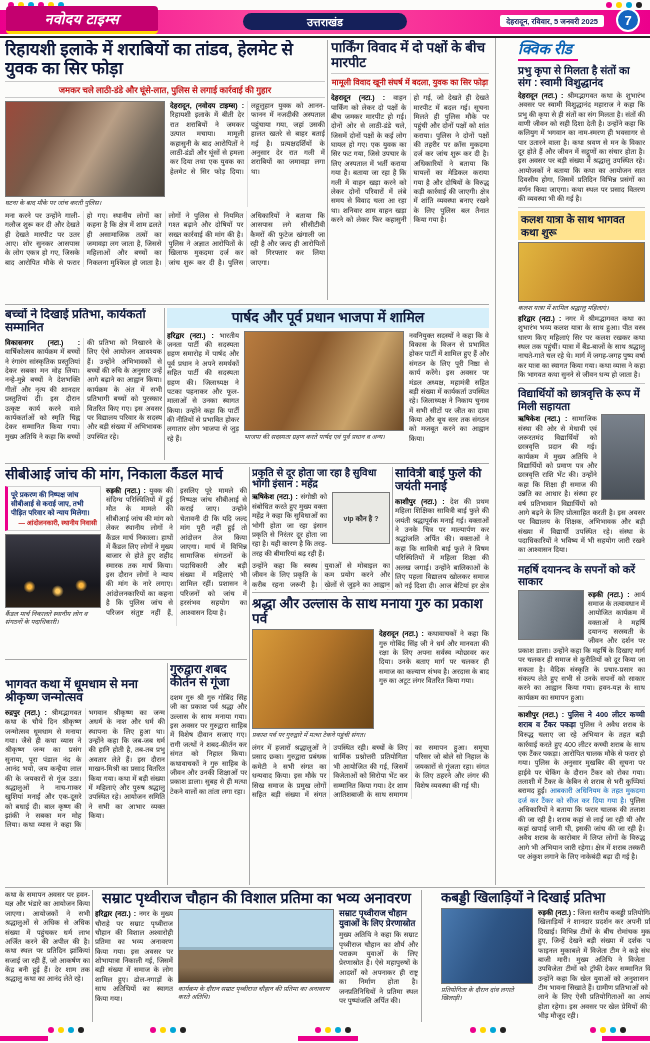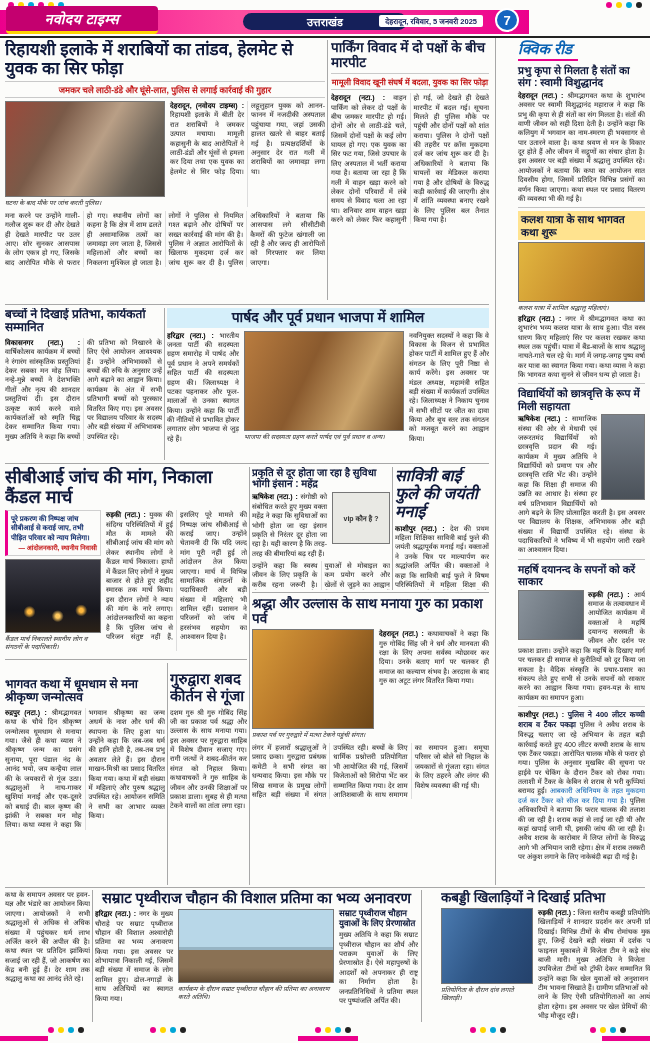--- a/index.html
+++ b/index.html
@@ -1,21 +1,21 @@
 <!DOCTYPE html>
 <html><head>
 <meta charset="utf-8">
 <style>
   * { margin:0; padding:0; box-sizing:border-box; }
   html,body { background:#e9e9e9; }
   .page { position:relative; width:650px; height:1043px; margin:0 auto; background:#fcfcfa;
           font-family:"Liberation Sans","DejaVu Sans",sans-serif; color:#1c1c1c; overflow:hidden; }
 
   
-  .masthead { position:absolute; left:0; top:10px; width:529px; height:24px;
+  .masthead { position:absolute; left:0; top:10px; width:650px; height:24px;
               background:linear-gradient(90deg,#ec008c,#ff4fa0 45%,#ec008c);padding-left:40px; }
   .mast-logo { position:absolute; left:6px; top:-4px; width:152px; height:28px; background:#c4006f;
                border-radius:4px; border-bottom:3px solid #ffd400; display:flex; align-items:center; justify-content:center; }
   .logo-text { color:#fff; font-weight:bold; font-style:italic; font-size:14px; letter-spacing:.5px; }
   .mast-region { position:absolute; left:243px; top:3px; width:164px; height:17px; background:#15205a;
                  border-radius:9px; color:#fff; font-size:11px; font-weight:bold; display:flex; align-items:center; justify-content:center; }
   .mast-date { position:absolute; right:46px; top:5px; background:#fff; color:#15205a; font-size:7.5px;
                font-weight:bold; padding:1px 6px; border-radius:2px; }
   .mast-page { position:absolute; right:10px; top:-2px; width:24px; height:24px; background:#1565c0;
                border:2px solid #fff; border-radius:50%; color:#fff; font-size:13px; font-weight:bold;
@@ -167,21 +167,21 @@
       <p class="body" style="width:72px;flex:none;"><span class="byline">हरिद्वार (नटा.) :</span> <span>भारतीय जनता पार्टी की सदस्यता ग्रहण समारोह में पार्षद और पूर्व प्रधान ने अपने समर्थकों सहित पार्टी की सदस्यता ग्रहण की। जिलाध्यक्ष ने पटका पहनाकर और फूल-मालाओं से उनका स्वागत किया। उन्होंने कहा कि पार्टी की नीतियों से प्रभावित होकर लगातार लोग भाजपा से जुड़ रहे हैं।</span></p>
       <figure style="width:160px;flex:none;">
         <div class="photo ph-e" style="height:100px;"></div>
         <figcaption class="cap">भाजपा की सदस्यता ग्रहण करते पार्षद एवं पूर्व प्रधान व अन्य।</figcaption>
       </figure>
       <p class="body" style="flex:1;">नवनियुक्त सदस्यों ने कहा कि वे विकास के विजन से प्रभावित होकर पार्टी में शामिल हुए हैं और संगठन के लिए पूरी निष्ठा से कार्य करेंगे। इस अवसर पर मंडल अध्यक्ष, महामंत्री सहित बड़ी संख्या में कार्यकर्ता उपस्थित रहे। जिलाध्यक्ष ने निकाय चुनाव में सभी सीटों पर जीत का दावा किया और बूथ स्तर तक संगठन को मजबूत करने का आह्वान किया।</p>
     </div>
   </section>
 
   <section class="art" style="left:5px;top:467px;width:242px;height:190px;">
-    <div class="hl" style="font-size:18px;">सीबीआई जांच की मांग, निकाला कैंडल मार्च</div>
+    <div class="hl" style="font-size:14px;">सीबीआई जांच की मांग, निकाला कैंडल मार्च</div>
     <div class="row">
       <div style="width:96px;flex:none;">
         <div class="qbox">
           <span>पूरे प्रकरण की निष्पक्ष जांच सीबीआई से कराई जाए, तभी पीड़ित परिवार को न्याय मिलेगा।</span>
           <span class="qattr">— आंदोलनकारी, स्थानीय निवासी</span>
         </div>
         <figure style="margin-top:3px;">
           <div class="photo ph-f" style="height:74px;"></div>
           <figcaption class="cap">कैंडल मार्च निकालते स्थानीय लोग व संगठनों के पदाधिकारी।</figcaption>
         </figure>
@@ -195,38 +195,38 @@
     <div class="row">
       <p class="body" style="flex:1;"><span class="byline">ऋषिकेश (नटा.) :</span> <span>संगोष्ठी को संबोधित करते हुए मुख्य वक्ता महेंद्र ने कहा कि सुविधाओं का भोगी होता जा रहा इंसान प्रकृति से निरंतर दूर होता जा रहा है। यही कारण है कि तरह-तरह की बीमारियां बढ़ रही हैं।</span></p>
       <div class="photo ph-g" style="width:58px;height:52px;flex:none;">
         <span style="font-size:7px;font-weight:bold;color:#333;">vip कौन है ?</span>
       </div>
     </div>
     <p class="body c2" style="margin-top:3px;">उन्होंने कहा कि स्वस्थ जीवन के लिए प्रकृति के करीब रहना जरूरी है। योग, प्राणायाम और संतुलित दिनचर्या अपनाकर ही निरोगी रहा जा सकता है। उन्होंने युवाओं से मोबाइल का कम प्रयोग करने और खेलों से जुड़ने का आह्वान किया। कार्यक्रम में विद्यार्थियों ने भी अपने विचार रखे।</p>
   </section>
 
   <section class="art" style="left:395px;top:467px;width:94px;height:123px;">
-    <div class="hl" style="font-size:16px;font-style:italic;">सावित्री बाई फुले की जयंती मनाई</div>
+    <div class="hl" style="font-size:12px;">सावित्री बाई फुले की जयंती मनाई</div>
     <p class="body" style="margin-top:3px;"><span class="byline">काशीपुर (नटा.) :</span> <span>देश की प्रथम महिला शिक्षिका सावित्री बाई फुले की जयंती श्रद्धापूर्वक मनाई गई। वक्ताओं ने उनके चित्र पर माल्यार्पण कर श्रद्धांजलि अर्पित की। वक्ताओं ने कहा कि सावित्री बाई फुले ने विषम परिस्थितियों में महिला शिक्षा की अलख जगाई। उन्होंने बालिकाओं के लिए पहला विद्यालय खोलकर समाज को नई दिशा दी। आज बेटियां हर क्षेत्र में आगे बढ़ रही हैं तो इसका श्रेय उन्हीं को जाता है। इस अवसर पर मेधावी छात्राओं को सम्मानित किया गया। कार्यक्रम में बड़ी संख्या में महिलाएं उपस्थित रहीं।</span></p>
   </section>
 
   <section class="art" style="left:252px;top:596px;width:237px;height:289px;">
     <div class="hl" style="font-size:13.5px;">श्रद्धा और उल्लास के साथ मनाया गुरु का प्रकाश पर्व</div>
     <div class="row">
       <figure style="width:122px;flex:none;">
         <div class="photo ph-j" style="height:100px;"></div>
         <figcaption class="cap">प्रकाश पर्व पर गुरुद्वारे में मत्था टेकने पहुंची संगत।</figcaption>
       </figure>
       <p class="body" style="flex:1;"><span class="byline">देहरादून (नटा.) :</span> <span>कथावाचकों ने कहा कि गुरु गोबिंद सिंह जी ने धर्म और मानवता की रक्षा के लिए अपना सर्वस्व न्योछावर कर दिया। उनके बताए मार्ग पर चलकर ही समाज का कल्याण संभव है। अरदास के बाद गुरु का अटूट लंगर वितरित किया गया।</span></p>
     </div>
     <p class="body c3" style="margin-top:4px;">लंगर में हजारों श्रद्धालुओं ने प्रसाद छका। गुरुद्वारा प्रबंधक कमेटी ने सभी संगत का धन्यवाद किया। इस मौके पर सिख समाज के प्रमुख लोगों सहित बड़ी संख्या में संगत उपस्थित रही। बच्चों के लिए धार्मिक प्रश्नोत्तरी प्रतियोगिता भी आयोजित की गई, जिसमें विजेताओं को सिरोपा भेंट कर सम्मानित किया गया। देर शाम आतिशबाजी के साथ समागम का समापन हुआ। समूचा परिसर जो बोले सो निहाल के जयकारों से गूंजता रहा। संगत के लिए ठहरने और लंगर की विशेष व्यवस्था की गई थी।</p>
   </section>
 
   <section class="art" style="left:170px;top:663px;width:77px;height:222px;">
-    <div class="hl" style="font-size:15px;margin-top:8px;">गुरुद्वारा शबद कीर्तन से गूंजा</div>
+    <div class="hl" style="font-size:12px;">गुरुद्वारा शबद कीर्तन से गूंजा</div>
     <p class="body" style="margin-top:3px;">दशम गुरु श्री गुरु गोबिंद सिंह जी का प्रकाश पर्व श्रद्धा और उल्लास के साथ मनाया गया। इस अवसर पर गुरुद्वारा साहिब में विशेष दीवान सजाए गए। रागी जत्थों ने शबद-कीर्तन कर संगत को निहाल किया। कथावाचकों ने गुरु साहिब के जीवन और उनकी शिक्षाओं पर प्रकाश डाला। सुबह से ही मत्था टेकने वालों का तांता लगा रहा।</p>
   </section>
 
   <section class="art" style="left:5px;top:663px;width:160px;height:222px;">
     <div class="hl" style="font-size:12px;margin-top:15px;">भागवत कथा में धूमधाम से मना श्रीकृष्ण जन्मोत्सव</div>
     <p class="body c2" style="margin-top:3px;"><span class="byline">रुद्रपुर (नटा.) :</span> <span>श्रीमद्भागवत कथा के चौथे दिन श्रीकृष्ण जन्मोत्सव धूमधाम से मनाया गया। जैसे ही कथा व्यास ने श्रीकृष्ण जन्म का प्रसंग सुनाया, पूरा पंडाल नंद के आनंद भयो, जय कन्हैया लाल की के जयकारों से गूंज उठा। श्रद्धालुओं ने नाच-गाकर खुशियां मनाईं और एक-दूसरे को बधाई दी। बाल कृष्ण की झांकी ने सबका मन मोह लिया। कथा व्यास ने कहा कि भगवान श्रीकृष्ण का जन्म अधर्म के नाश और धर्म की स्थापना के लिए हुआ था। उन्होंने कहा कि जब-जब धर्म की हानि होती है, तब-तब प्रभु अवतार लेते हैं। इस दौरान माखन-मिश्री का प्रसाद वितरित किया गया। कथा में बड़ी संख्या में महिलाएं और पुरुष श्रद्धालु उपस्थित रहे। आयोजन समिति ने सभी का आभार व्यक्त किया।</span></p>
   </section>
 
   <section class="art" style="left:5px;top:890px;width:85px;height:132px;">
     <p class="body">कथा के समापन अवसर पर हवन-यज्ञ और भंडारे का आयोजन किया जाएगा। आयोजकों ने सभी श्रद्धालुओं से अधिक से अधिक संख्या में पहुंचकर धर्म लाभ अर्जित करने की अपील की है। कथा स्थल पर प्रतिदिन झांकियां सजाई जा रही हैं, जो आकर्षण का केंद्र बनी हुई हैं। देर शाम तक श्रद्धालु कथा का आनंद लेते रहे।</p>

